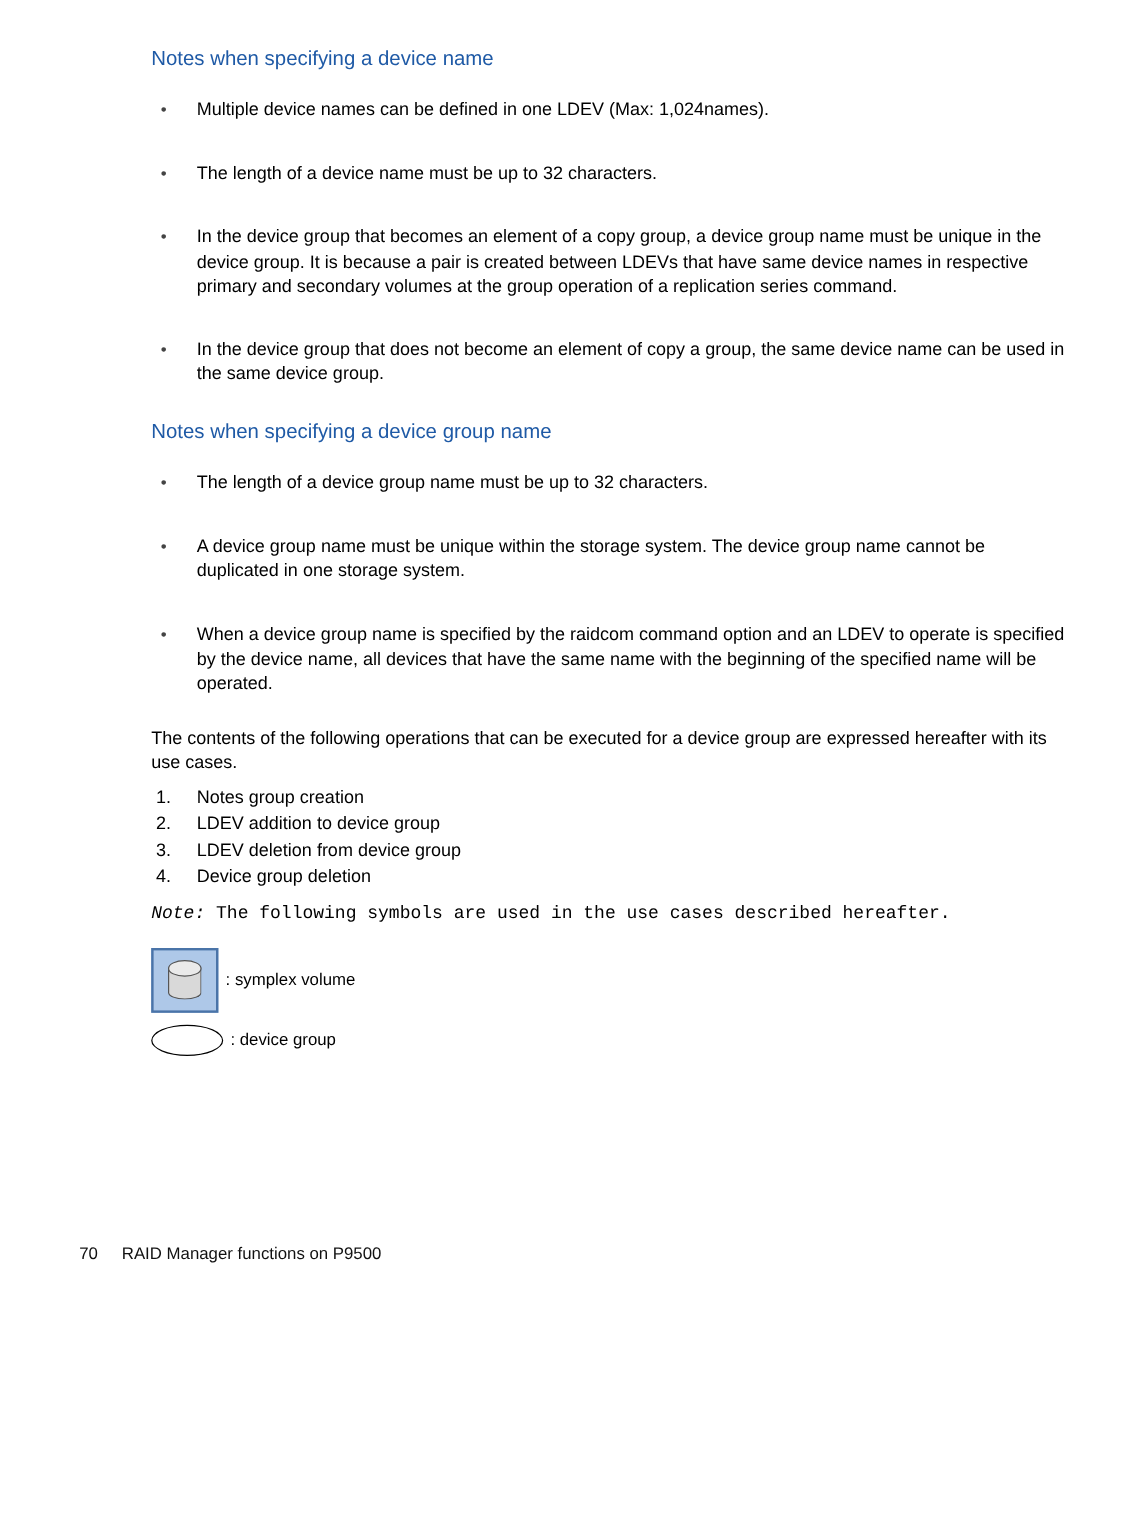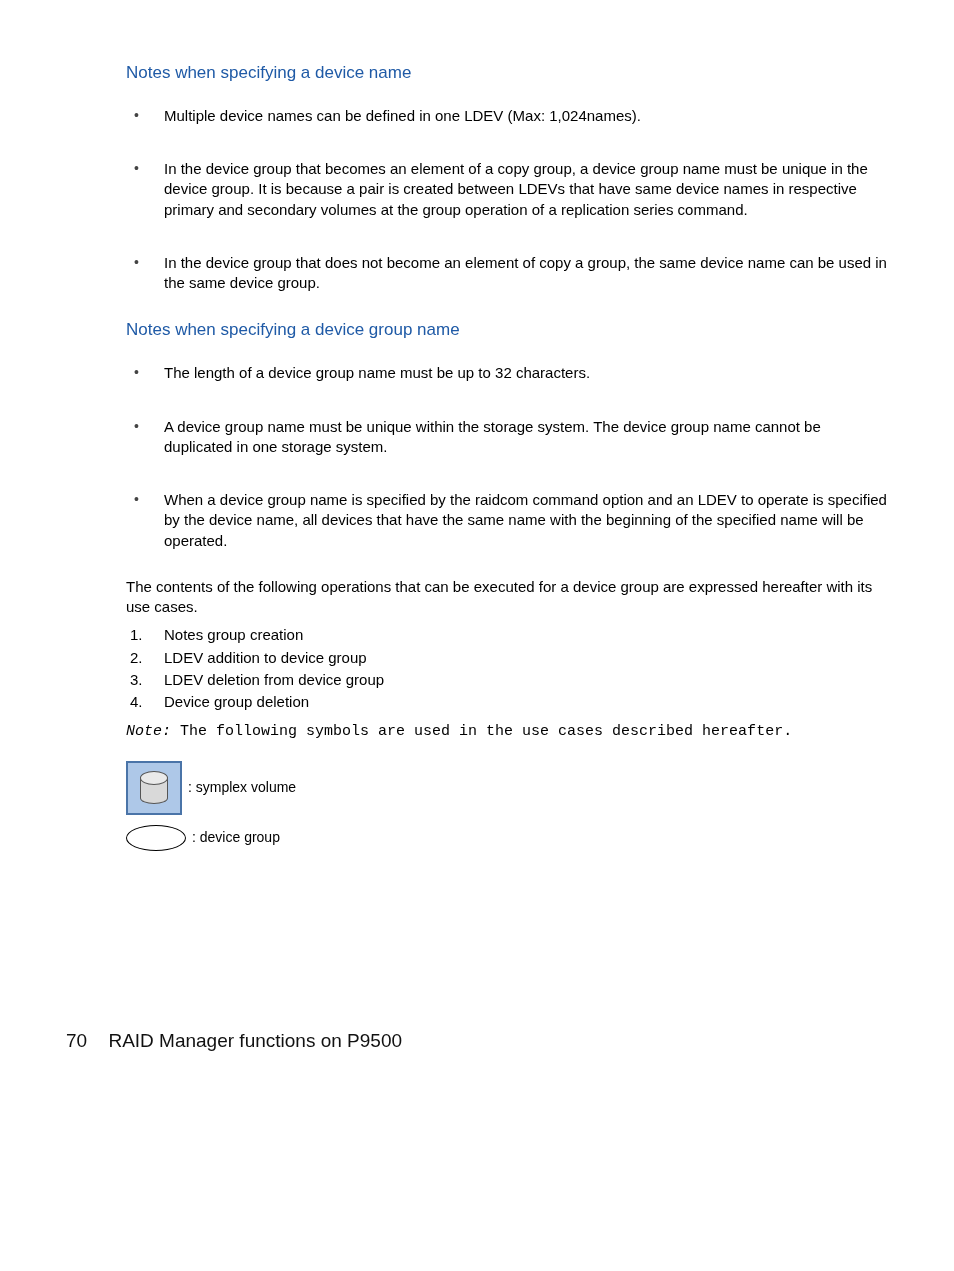--- a/index.html
+++ b/index.html
@@ -9,21 +9,21 @@
     font-family: Arial, Helvetica, sans-serif;
     color: #000;
     font-size: 15px;
     line-height: 1.35;
   }
   .page {
     width: 954px;
     height: 1094px;
     position: relative;
     box-sizing: border-box;
-    padding: 56px 66px 0 66px;
+    padding: 32px 66px 0 66px;
   }
   .section-heading {
     color: #1f5aa6;
     font-size: 17px;
     font-weight: 400;
     margin: 6px 0 10px 60px;
     font-family: "Trebuchet MS", "Segoe UI", Arial, sans-serif;
   }
   ul.bullets {
     list-style: none;
@@ -128,32 +128,33 @@
 
   .ellipse {
     width: 58px;height:24px;border:1px solid #000;border-radius:50%;
     background:#fff;
   }
   .dashed {
     width:58px;height:28px;border:2px dashed #000;background:#fff;
   }
 
   .footer {
-    position:absolute;left:66px;bottom:40px;font-size:19px;color:#111;
+    position:absolute;left:66px;bottom:40px;font-size:14px;color:#111;
   }
   .footer .pnum { margin-right:16px; }
 </style>
 </head>
 <body>
 
 <div class="page">
 
   <div class="section-heading">Notes when specifying a device name</div>
   <ul class="bullets">
     <li>Multiple device names can be defined in one LDEV (Max: 1,024names).</li>
+    <li>The length of a device name must be up to 32 characters.</li>
     <li>In the device group that becomes an element of a copy group, a device group name must be unique in the device group. It is because a pair is created between LDEVs that have same device names in respective primary and secondary volumes at the group operation of a replication series command.</li>
     <li>In the device group that does not become an element of copy a group, the same device name can be used in the same device group.</li>
   </ul>
 
   <div class="section-heading">Notes when specifying a device group name</div>
   <ul class="bullets">
     <li>The length of a device group name must be up to 32 characters.</li>
     <li>A device group name must be unique within the storage system. The device group name cannot be duplicated in one storage system.</li>
     <li>When a device group name is specified by the raidcom command option and an LDEV to operate is specified by the device name, all devices that have the same name with the beginning of the specified name will be operated.</li>
   </ul>

